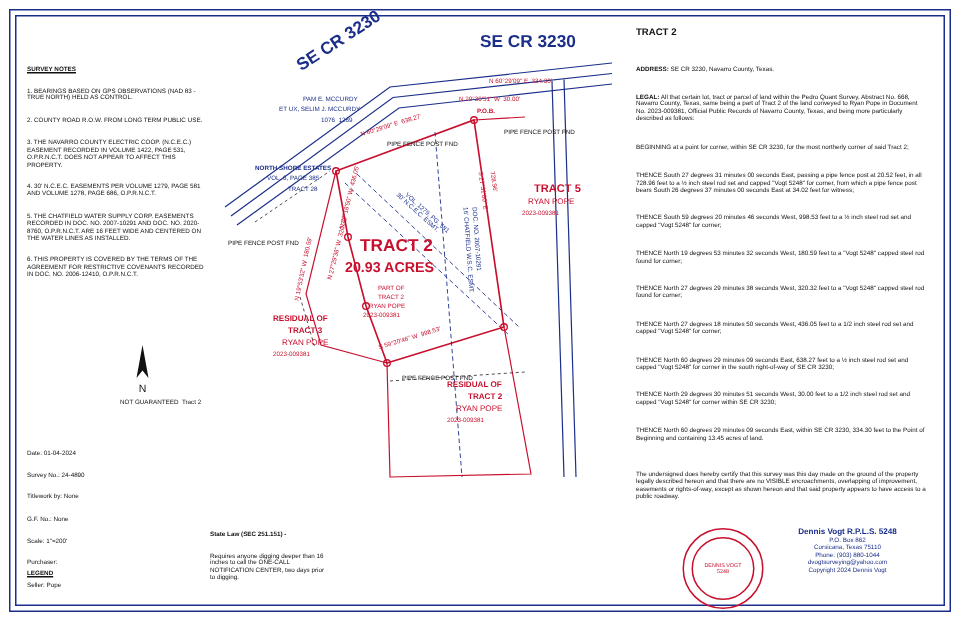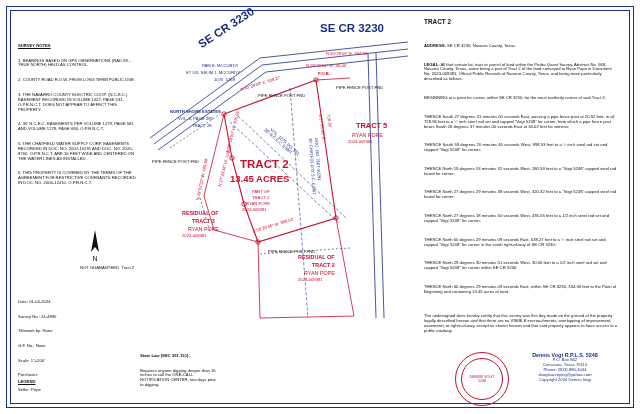--- a/index.html
+++ b/index.html
@@ -192,21 +192,21 @@
     <div class="lbl t5 blue" style="left:46px;top:53px;">ET UX, SELIM J. MCCURDY</div>
     <div class="lbl t5 blue" style="left:74px;top:60px;">1076  1269</div>
 
     
     <div class="lbl t5 b blue" style="left:30px;top:92px;">NORTH SHORE ESTATES</div>
     <div class="lbl t5 blue" style="left:38px;top:99px;">VOL. 6, PAGE 385</div>
     <div class="lbl t5 blue" style="left:52px;top:106px;">TRACT 28</div>
 
     
     <div class="lbl t12 b red" style="left:100px;top:140px;">TRACT 2</div>
-    <div class="lbl t10 b red" style="left:90px;top:155px;">13.45 ACRES</div>
+    <div class="lbl t10 b red" style="left:90px;top:155px;">20.93 ACRES</div>
     <div class="lbl t5 red" style="left:112px;top:172px;">PART OF</div>
     <div class="lbl t5 red" style="left:112px;top:178px;">TRACT 2</div>
     <div class="lbl t5 red" style="left:106px;top:184px;">RYAN POPE</div>
     <div class="lbl t5 red" style="left:102px;top:190px;">2023-009381</div>
 
     
     <div class="lbl t8 b red" style="left:216px;top:104px;">TRACT 5</div>
     <div class="lbl t6 red" style="left:212px;top:114px;">RYAN POPE</div>
     <div class="lbl t5 red" style="left:208px;top:122px;">2023-009381</div>
 

